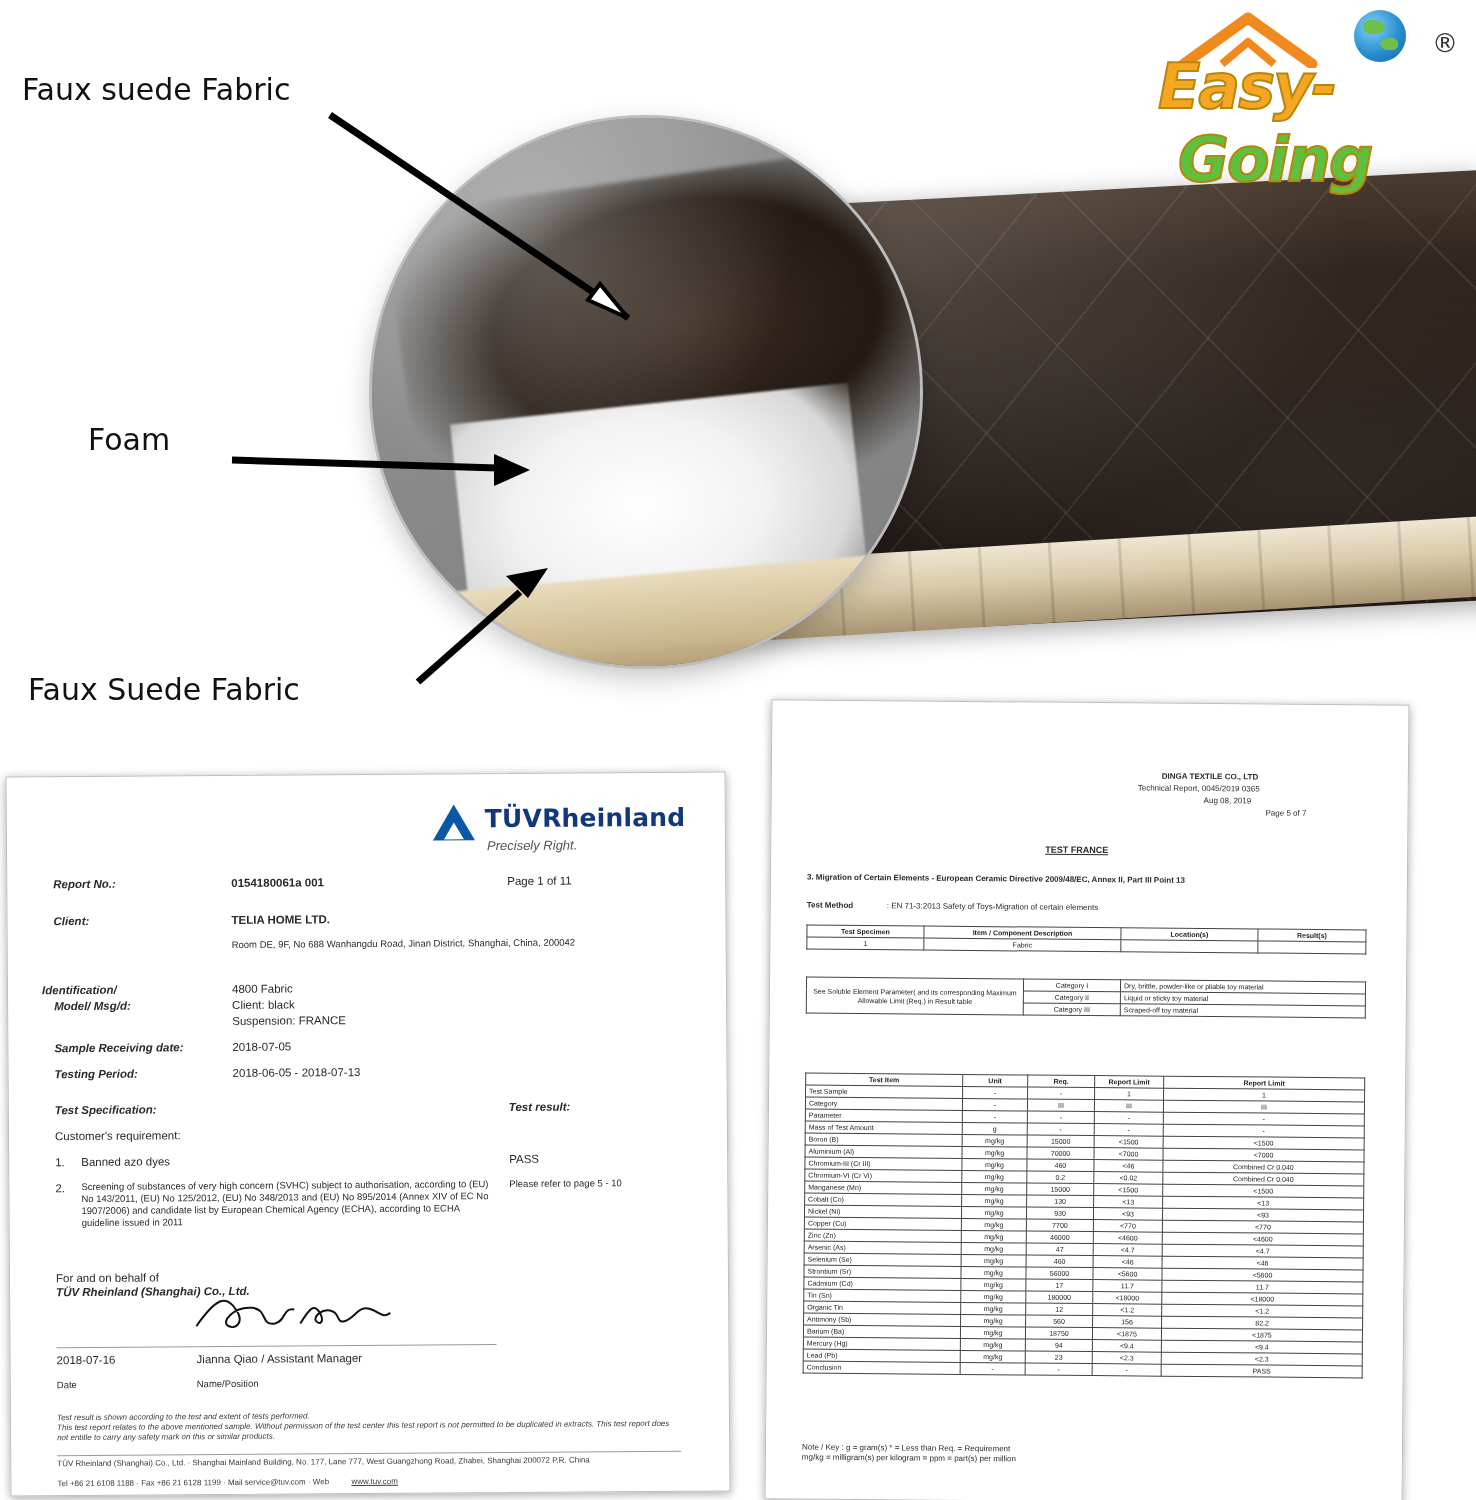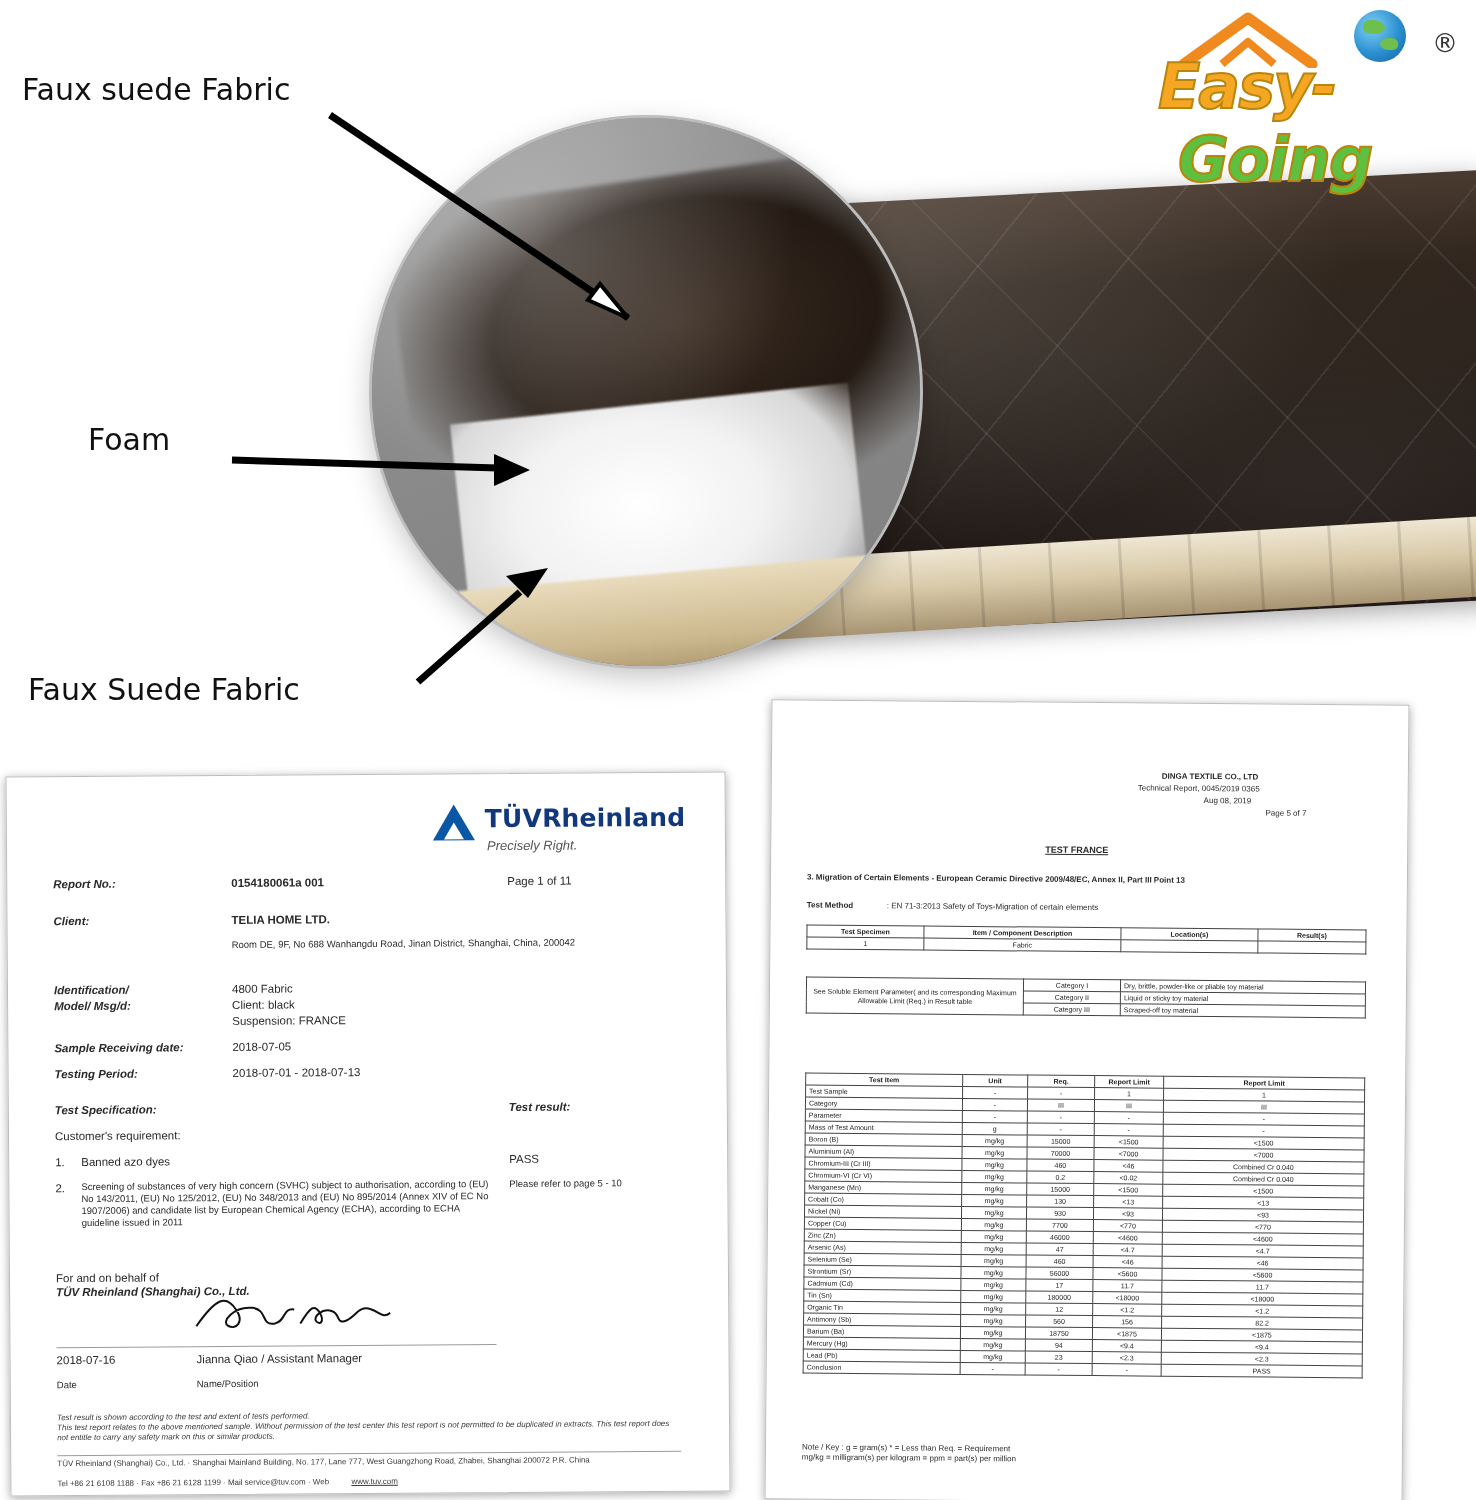--- a/index.html
+++ b/index.html
@@ -403,32 +403,32 @@
 
   <div class="dtxt b" style="left:46px; top:100px;font-style:italic;">Report No.:</div>
   <div class="dtxt" style="left:224px; top:100px; font-weight:bold;">0154180061a 001</div>
   <div class="dtxt" style="left:500px; top:100px;">Page 1 of 11</div>
 
   <div class="dtxt b" style="left:46px; top:137px;">Client:</div>
   <div class="dtxt" style="left:224px; top:137px; font-weight:bold;">TELIA HOME LTD.</div>
 
   <div class="dtxt sm" style="left:224px; top:163px; width:350px; white-space:normal;">Room DE, 9F, No 688 Wanhangdu Road, Jinan District, Shanghai, China, 200042</div>
 
-  <div class="dtxt b" style="left:46px; top:206px;">Identification/</div>
+  <div class="dtxt b" style="left:34px; top:206px;">Identification/</div>
   <div class="dtxt" style="left:224px; top:206px;">4800 Fabric</div>
 
   <div class="dtxt b" style="left:46px; top:222px;">Model/ Msg/d:</div>
   <div class="dtxt" style="left:224px; top:222px;">Client: black</div>
   <div class="dtxt" style="left:224px; top:238px;">Suspension: FRANCE</div>
 
   <div class="dtxt b" style="left:46px; top:264px;">Sample Receiving date:</div>
   <div class="dtxt" style="left:224px; top:264px;">2018-07-05</div>
 
   <div class="dtxt b" style="left:46px; top:290px;">Testing Period:</div>
-  <div class="dtxt" style="left:224px; top:290px;">2018-07-01 - 2018-07-13</div>
+  <div class="dtxt" style="left:224px; top:290px;">2018-06-05 - 2018-07-13</div>
 
   <div class="dtxt b" style="left:46px; top:326px;">Test Specification:</div>
   <div class="dtxt b" style="left:500px; top:326px;">Test result:</div>
 
   <div class="dtxt" style="left:46px; top:352px;">Customer's requirement:</div>
 
   <div class="dtxt" style="left:46px; top:378px;">1.</div>
   <div class="dtxt" style="left:72px; top:378px;">Banned azo dyes</div>
   <div class="dtxt" style="left:500px; top:378px;">PASS</div>
 

